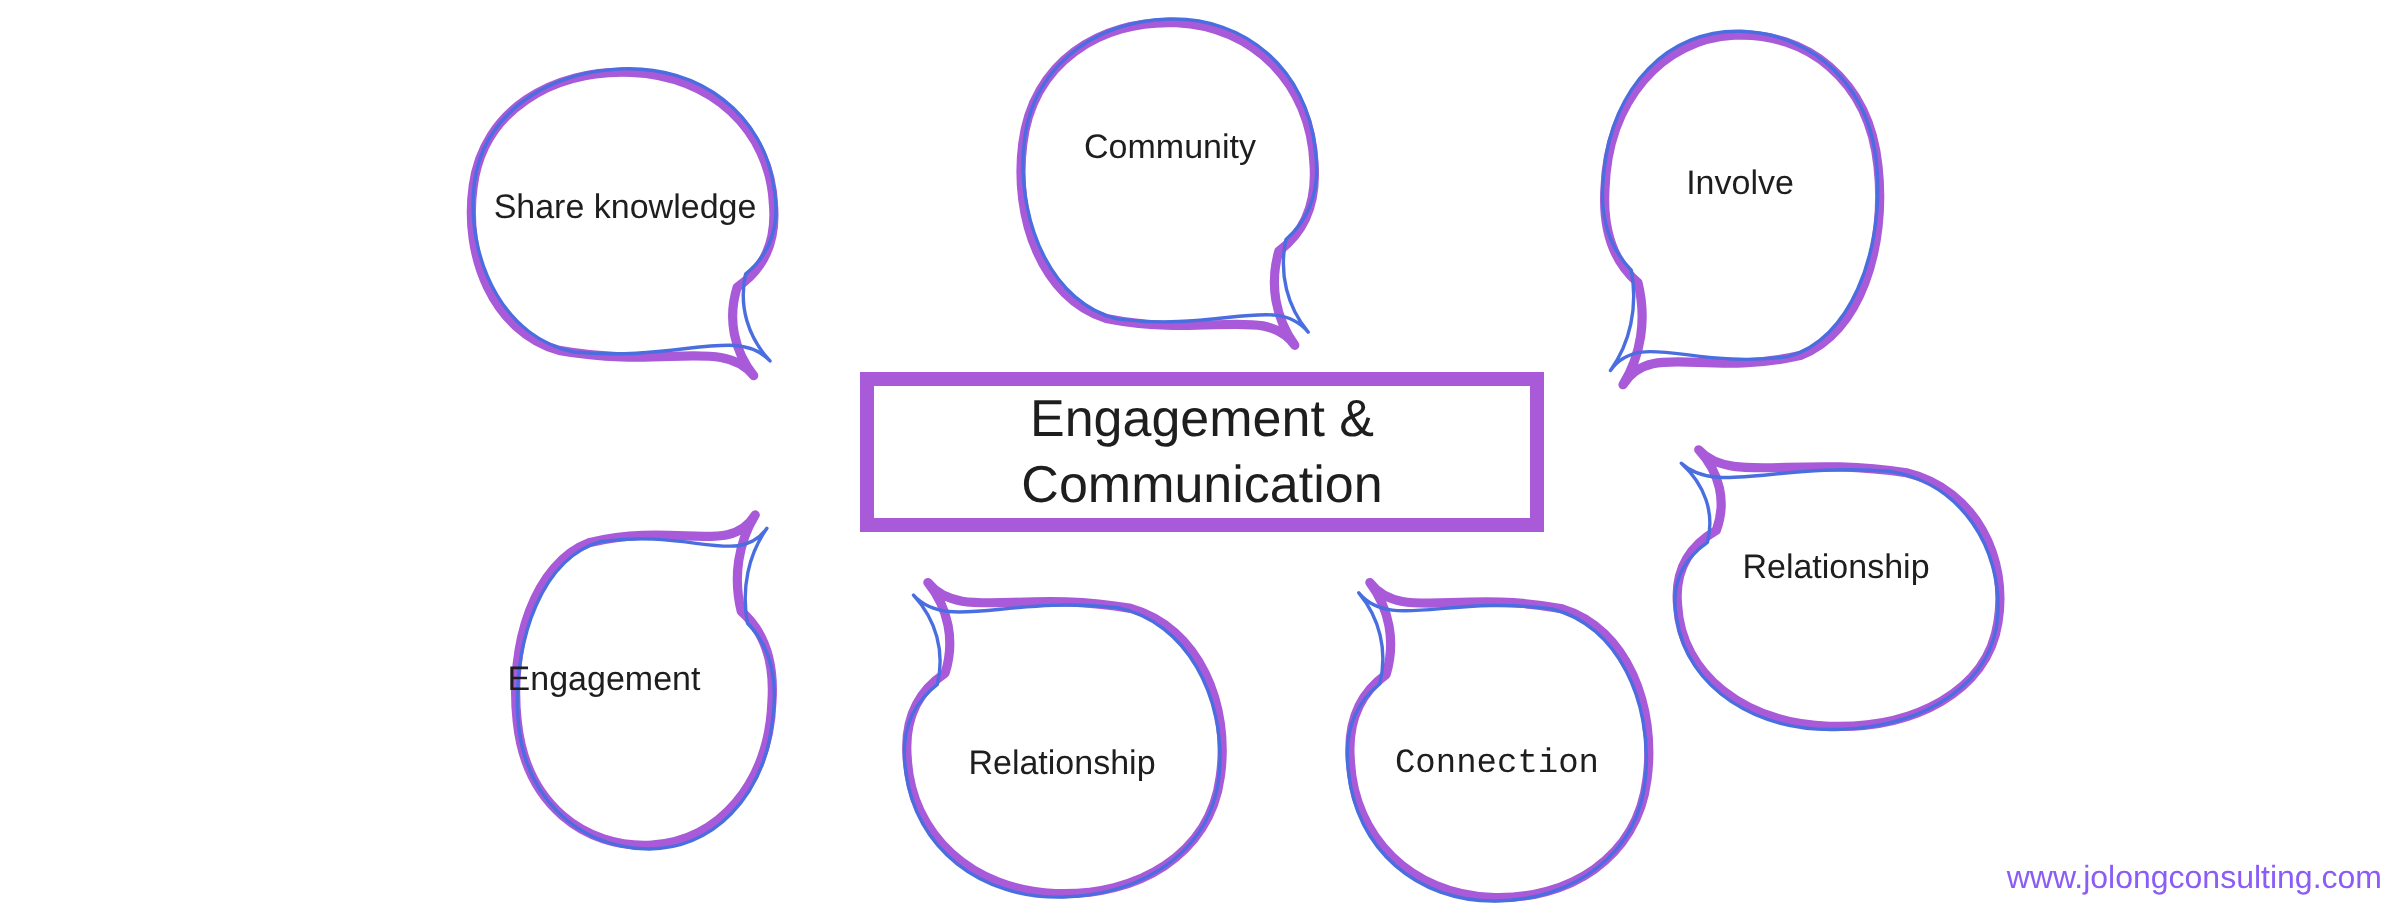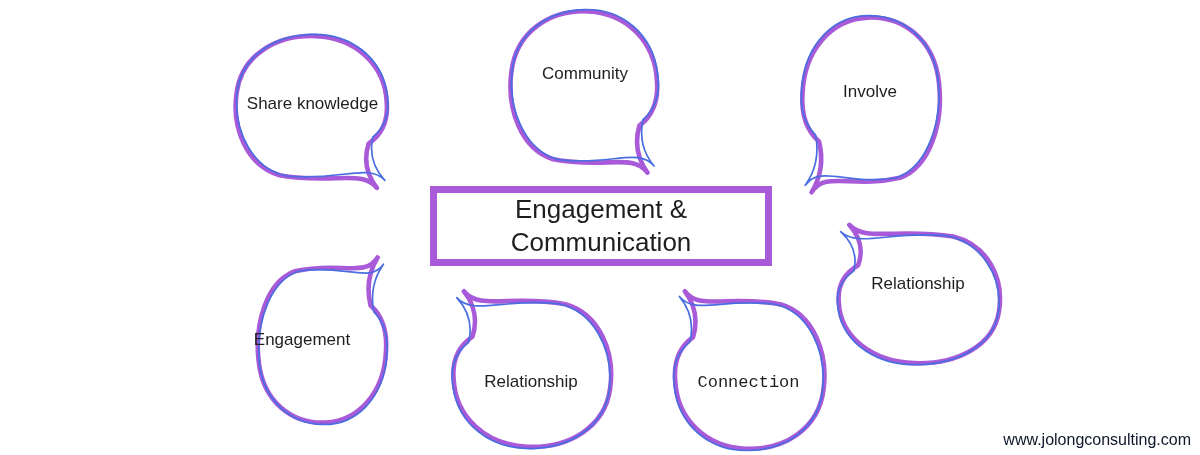--- a/index.html
+++ b/index.html
@@ -45,21 +45,21 @@
     background:var(--background);
     display:flex;align-items:center;justify-content:center;
   }
   .topic-box .topic-text{
     font-size:26px;line-height:1.27;text-align:center;
     max-width:240px;color:var(--ink);
   }
   
   .watermark{
     position:absolute;right:9px;top:431px;
-    font-size:16px;color:#0f172a;
+    font-size:16px;color:#8b5cf6;
   }
 </style>
 </head>
 <body>
 
 <div class="canvas">
 
   <svg width="0" height="0" style="position:absolute" aria-hidden="true">
     <defs>
       <path id="bubbleShape" fill="none" vector-effect="non-scaling-stroke" stroke-linejoin="round" stroke-linecap="round" d="M 89 98 C 80 86, 62 96, 30 90 C 10 84, 1 60, 4 38 C 7 14, 28 1, 52 2 C 76 3, 94 20, 95 44 C 96 57, 91 65, 84 70 C 81 80, 83 90, 89 98 Z"></path>

